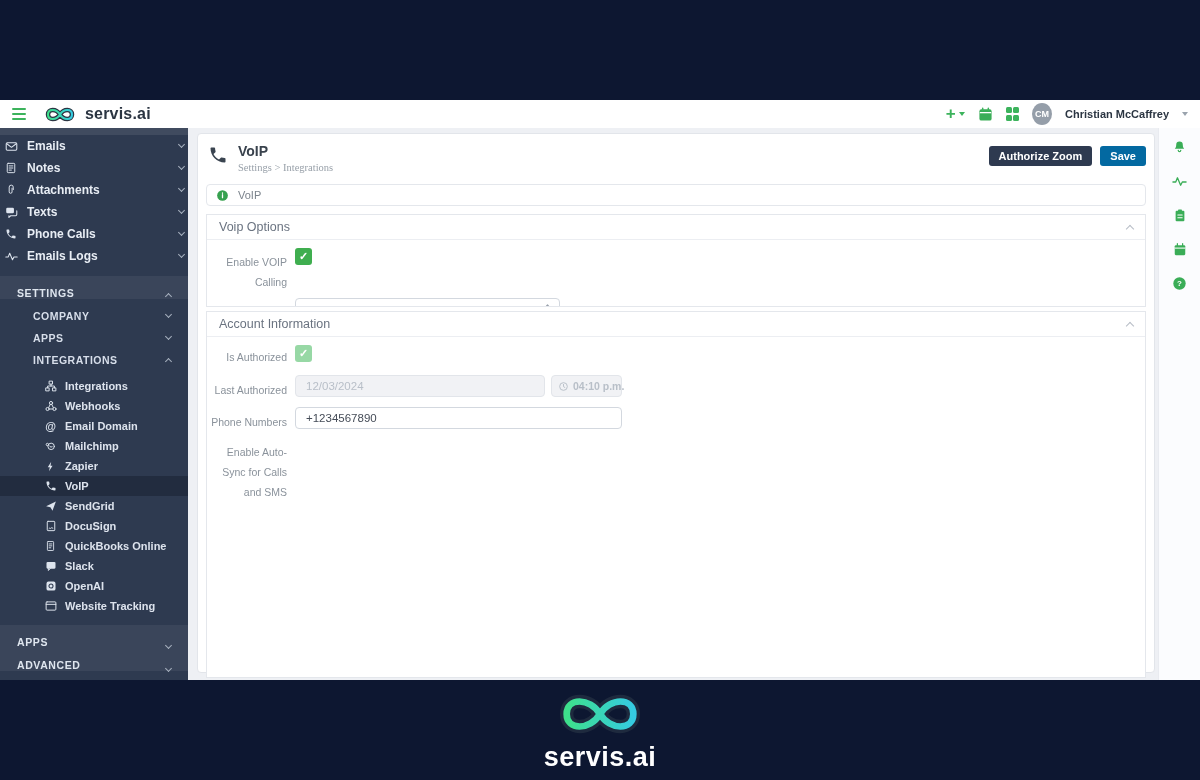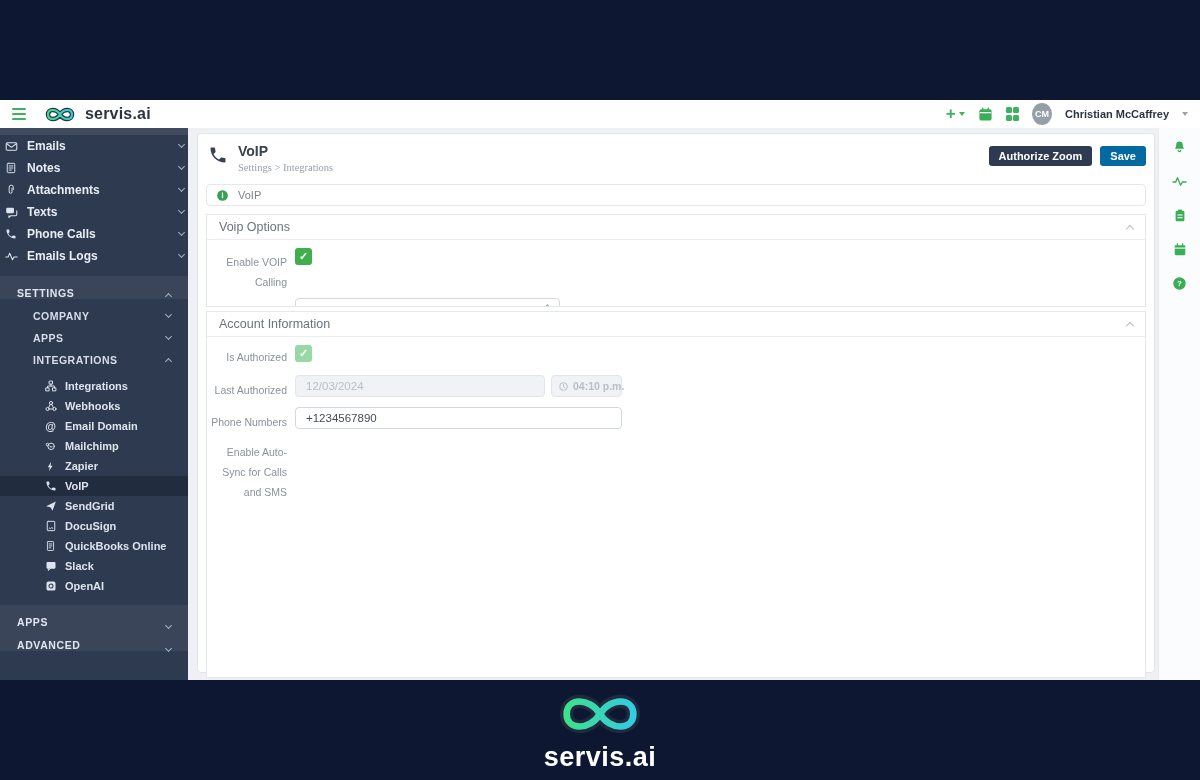--- a/index.html
+++ b/index.html
@@ -328,20 +328,29 @@
       </div>
       <div class="subitem">
         <span class="ic">
             <svg width="12" height="12" viewBox="0 0 16 16">
               <rect x="2" y="2" width="12" height="12" rx="2.5" class="si-fill"></rect>
               <circle cx="8" cy="8" r="2.7" fill="none" stroke="#2e3a50" stroke-width="1.4"></circle>
             </svg>
           </span>
         <span class="lbl">OpenAI</span>
       </div>
+      <div class="subitem">
+        <span class="ic">
+            <svg width="12" height="12" viewBox="0 0 16 16">
+              <rect x="1.5" y="2.5" width="13" height="11" rx="1.2" class="si-stroke"></rect>
+              <path d="M1.5 5.8h13" class="si-stroke"></path>
+            </svg>
+          </span>
+        <span class="lbl">Website Tracking</span>
+      </div>
     </div>
 
     <div class="sect-head">
       <span class="lbl">APPS</span>
       <span class="chev"></span>
     </div>
     <div class="sect-head" style="margin-top:0">
       <span class="lbl">ADVANCED</span>
       <span class="chev"></span>
     </div>

